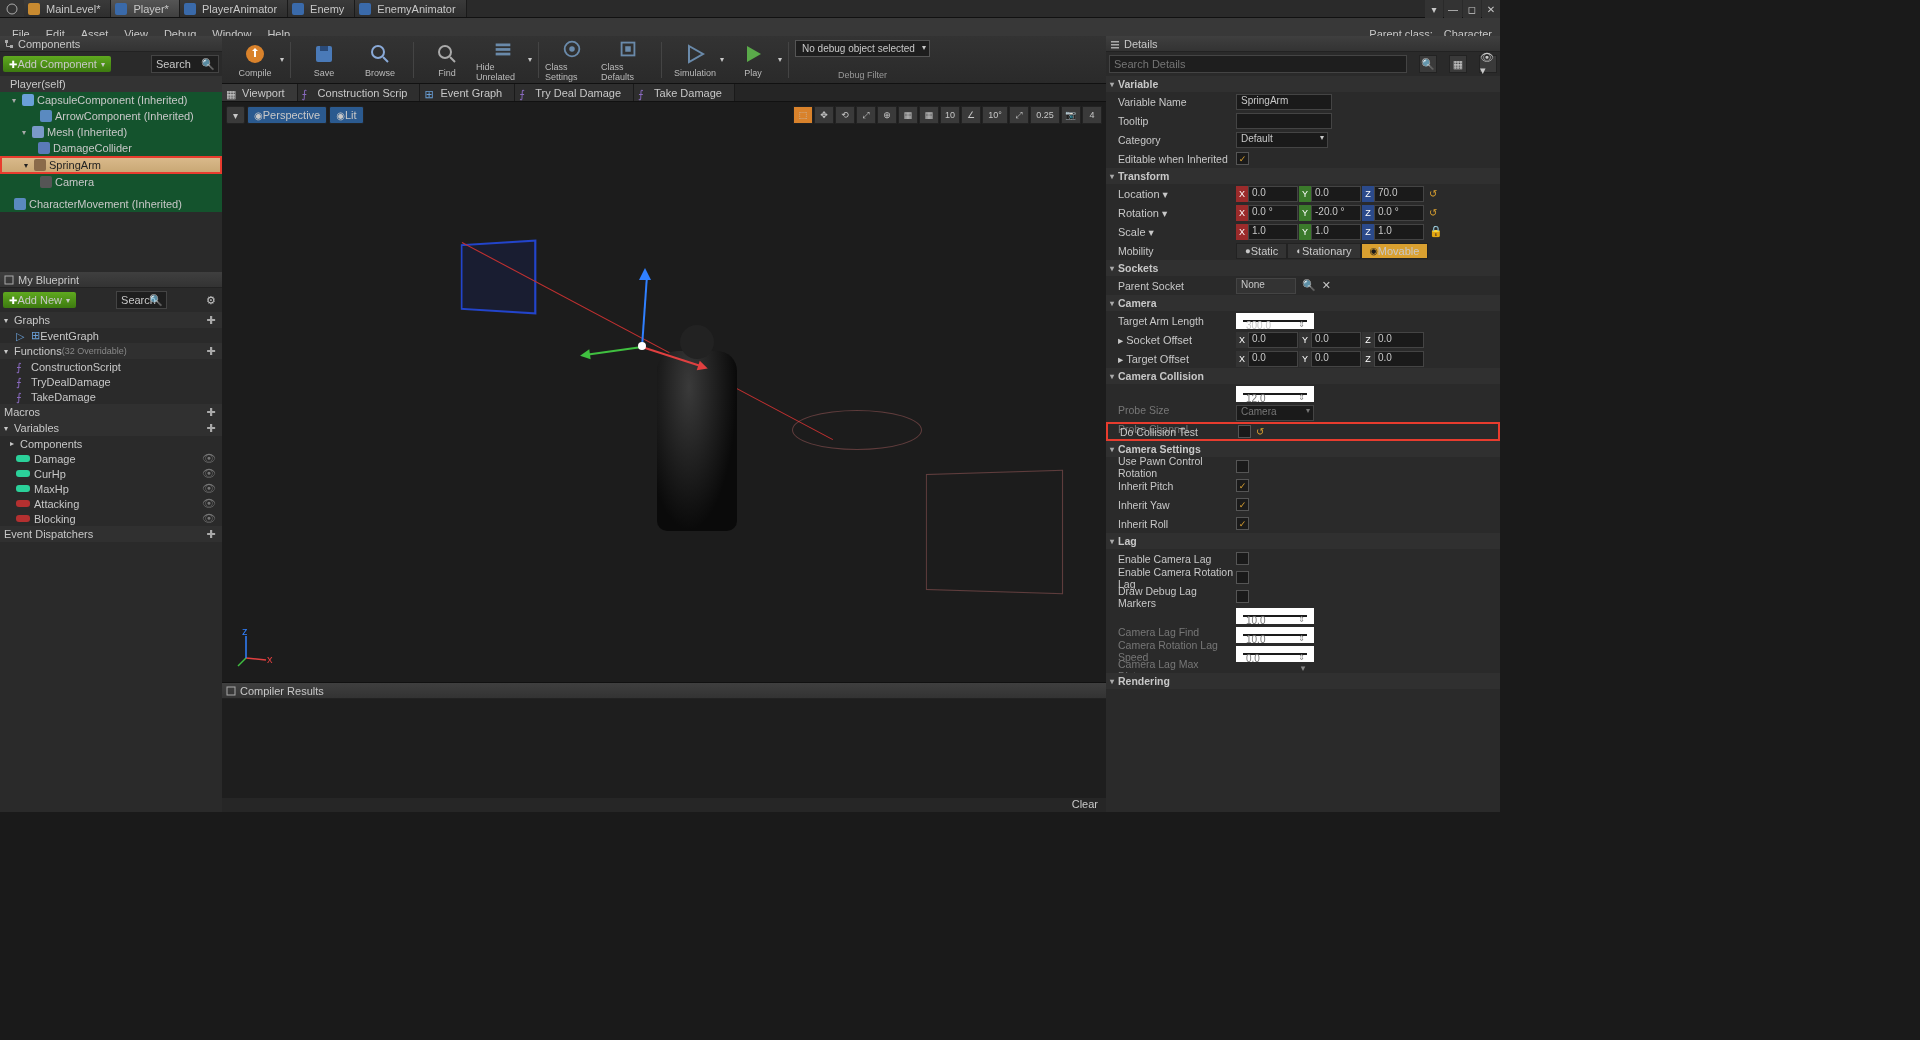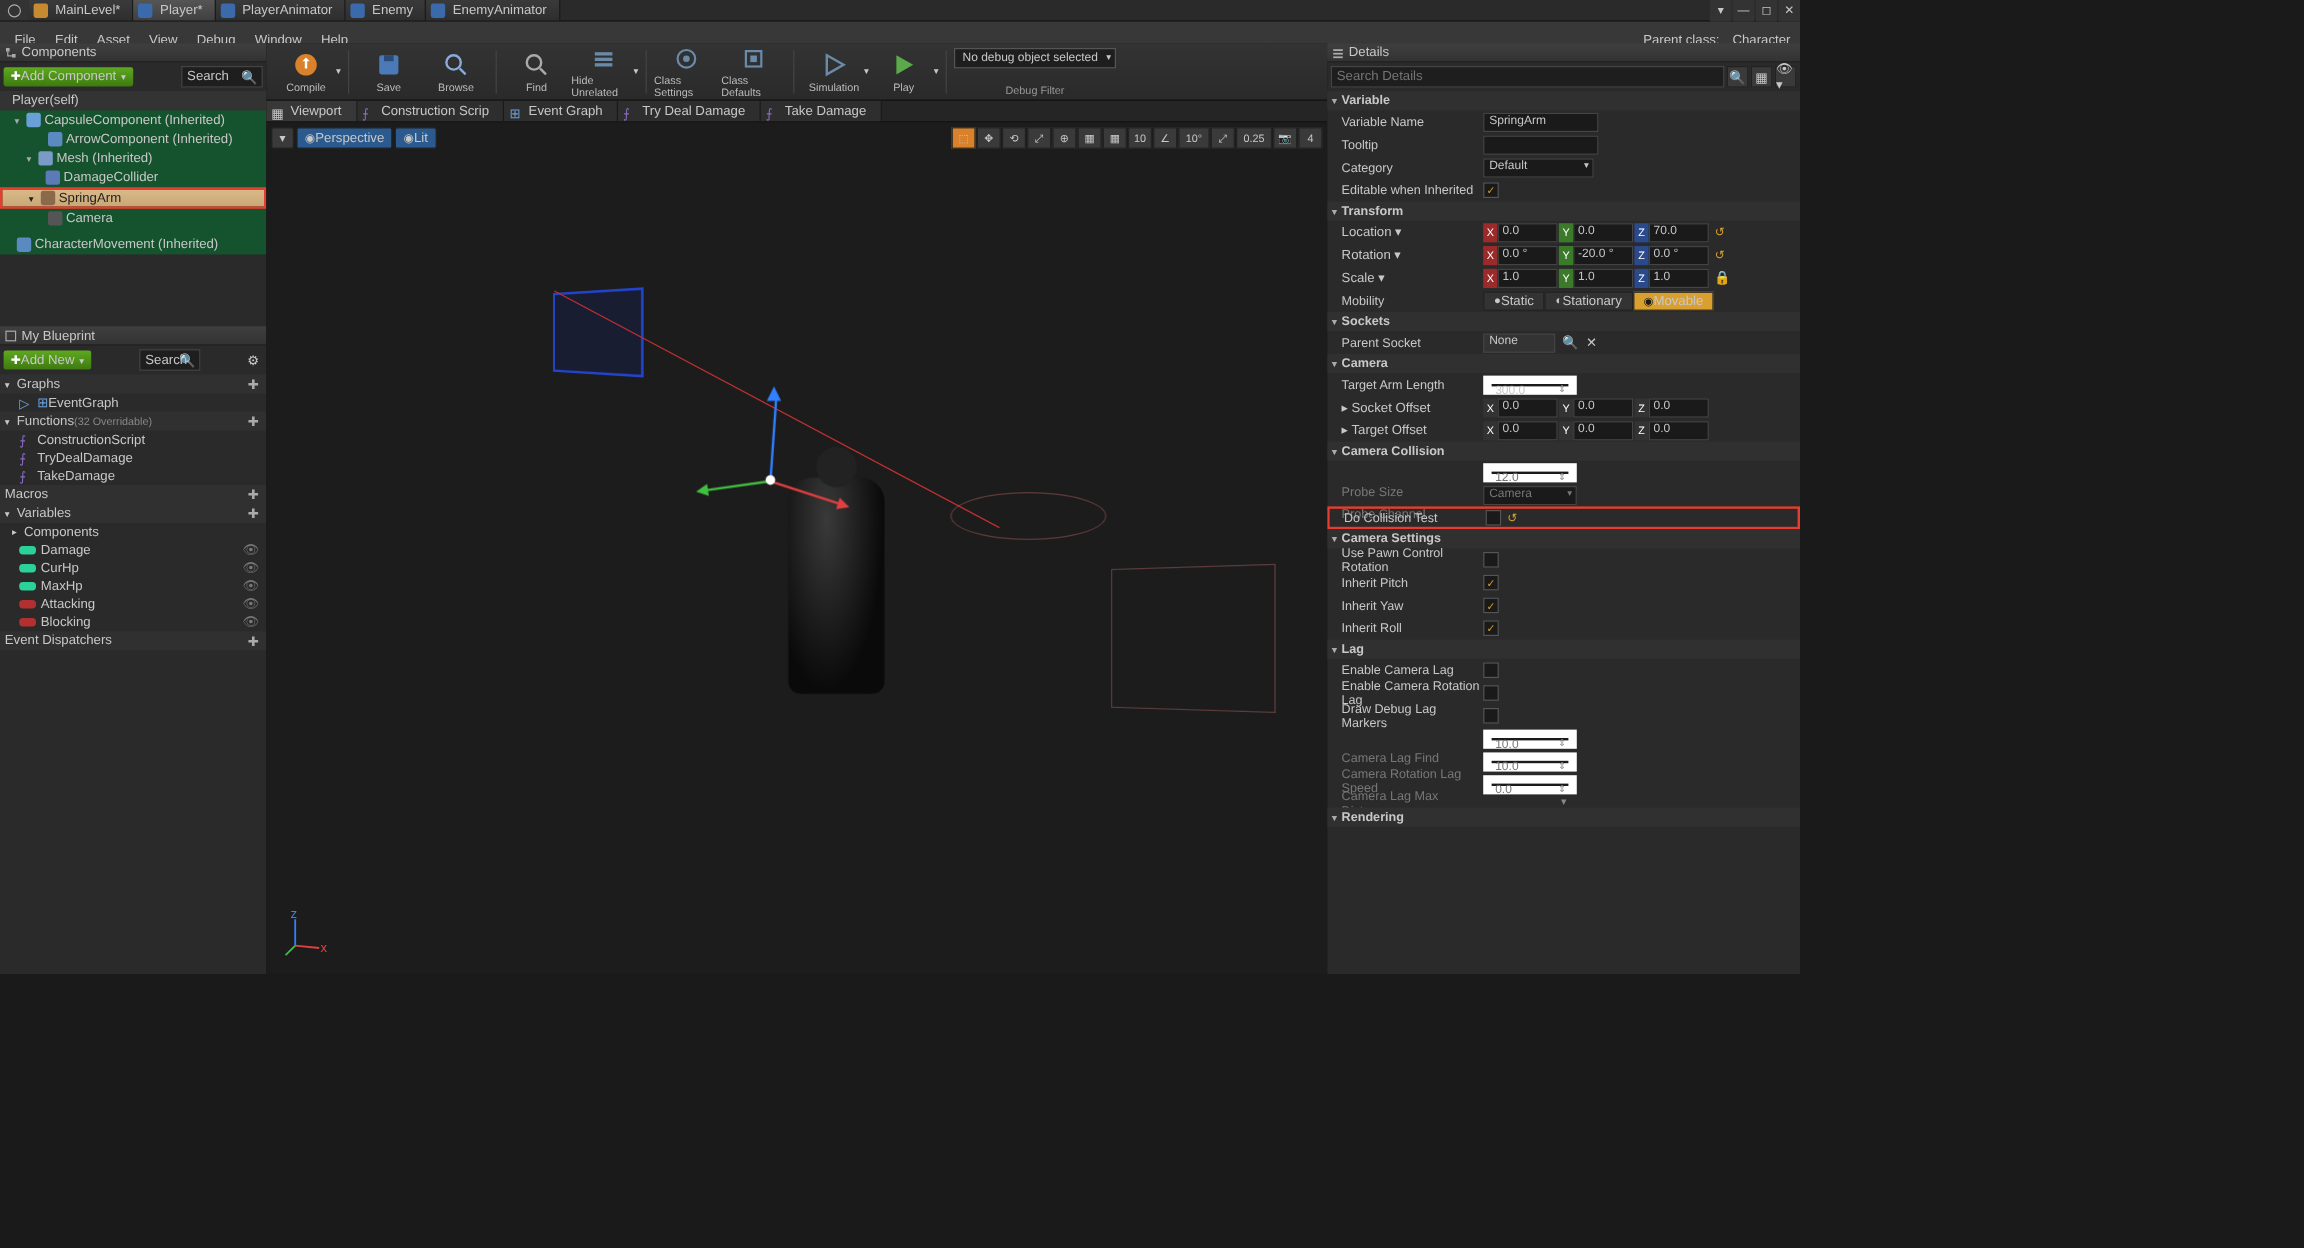--- a/index.html
+++ b/index.html
@@ -92,21 +92,21 @@
 .wirecircle { position:absolute; border:1px solid rgba(220,120,120,0.35); border-radius:50%; }
 .wirebox { position:absolute; border:1px solid rgba(220,120,120,0.35); }
 .axis-widget { position:absolute; left:14px; bottom:14px; width:40px; height:40px; }
 
 
 .compiler { height:130px; background:#262626; border-top:1px solid #111; display:flex; flex-direction:column; }
 .compiler-body { flex:1; background:#1e1e1e; }
 .compiler-foot { height:14px; text-align:right; padding-right:8px; font-size:10px; color:#888; }
 
 
-.detailsearch { display:flex; align-items:center; padding:3px; gap:2px; }
+.detailsearch { display:flex; align-items:center; padding:3px; gap:12px; }
 .detailsearch input { flex:1; background:#1e1e1e; border:1px solid #444; height:18px; padding:0 4px; color:#888; }
 .detailsearch .dbtn { width:18px; height:18px; background:#3a3a3a; border:1px solid #222; display:flex; align-items:center; justify-content:center; }
 .dsection { background:#303030; height:16px; display:flex; align-items:center; padding:0 4px; font-size:10.5px; font-weight:bold; }
 .dsection::before { content:"▾"; font-size:8px; margin-right:4px; color:#aaa; }
 .drow { display:flex; align-items:center; height:19px; padding:0 4px 0 12px; }
 .drow .dlabel { width:118px; font-size:10.5px; }
 .drow.disabled .dlabel { color:#777;margin-top:32px; }
 .drow .dval { flex:1; display:flex; gap:2px; align-items:center; }
 .txtfield { background:#1a1a1a; border:1px solid #444; height:16px; padding:0 4px; font-size:10px; min-width:0; }
 .txtfield.w96 { width:96px; }
@@ -476,20 +476,30 @@
         <svg viewBox="0 0 40 40">
           <line x1="10" y1="30" x2="30" y2="32" stroke="#e04040" stroke-width="1.5"></line>
             <text x="31" y="35" fill="#e04040" font-size="7">x</text>
           <line x1="10" y1="30" x2="2" y2="38" stroke="#40c040" stroke-width="1.5"></line>
           <line x1="10" y1="30" x2="10" y2="8" stroke="#3080ff" stroke-width="1.5"></line>
             <text x="6" y="7" fill="#3080ff" font-size="7">z</text>
         </svg>
       </div>
     </div>
 
+    <div class="compiler">
+      <div class="panelhdr">
+        <svg class="ico" viewBox="0 0 10 10">
+            <rect x="1" y="1" width="8" height="8" fill="none" stroke="#aaa"></rect>
+          </svg>
+        <span>Compiler Results</span>
+      </div>
+      <div class="compiler-body"></div>
+      <div class="compiler-foot"><span>Clear</span></div>
+    </div>
   </div>
 
   <div class="rightcol">
     <div class="panelhdr">
       <svg class="ico" viewBox="0 0 10 10">
           <rect x="1" y="2" width="8" height="1.5" fill="#aaa"></rect>
           <rect x="1" y="5" width="8" height="1.5" fill="#aaa"></rect>
           <rect x="1" y="8" width="8" height="1.5" fill="#aaa"></rect>
         </svg>
       <span>Details</span>

